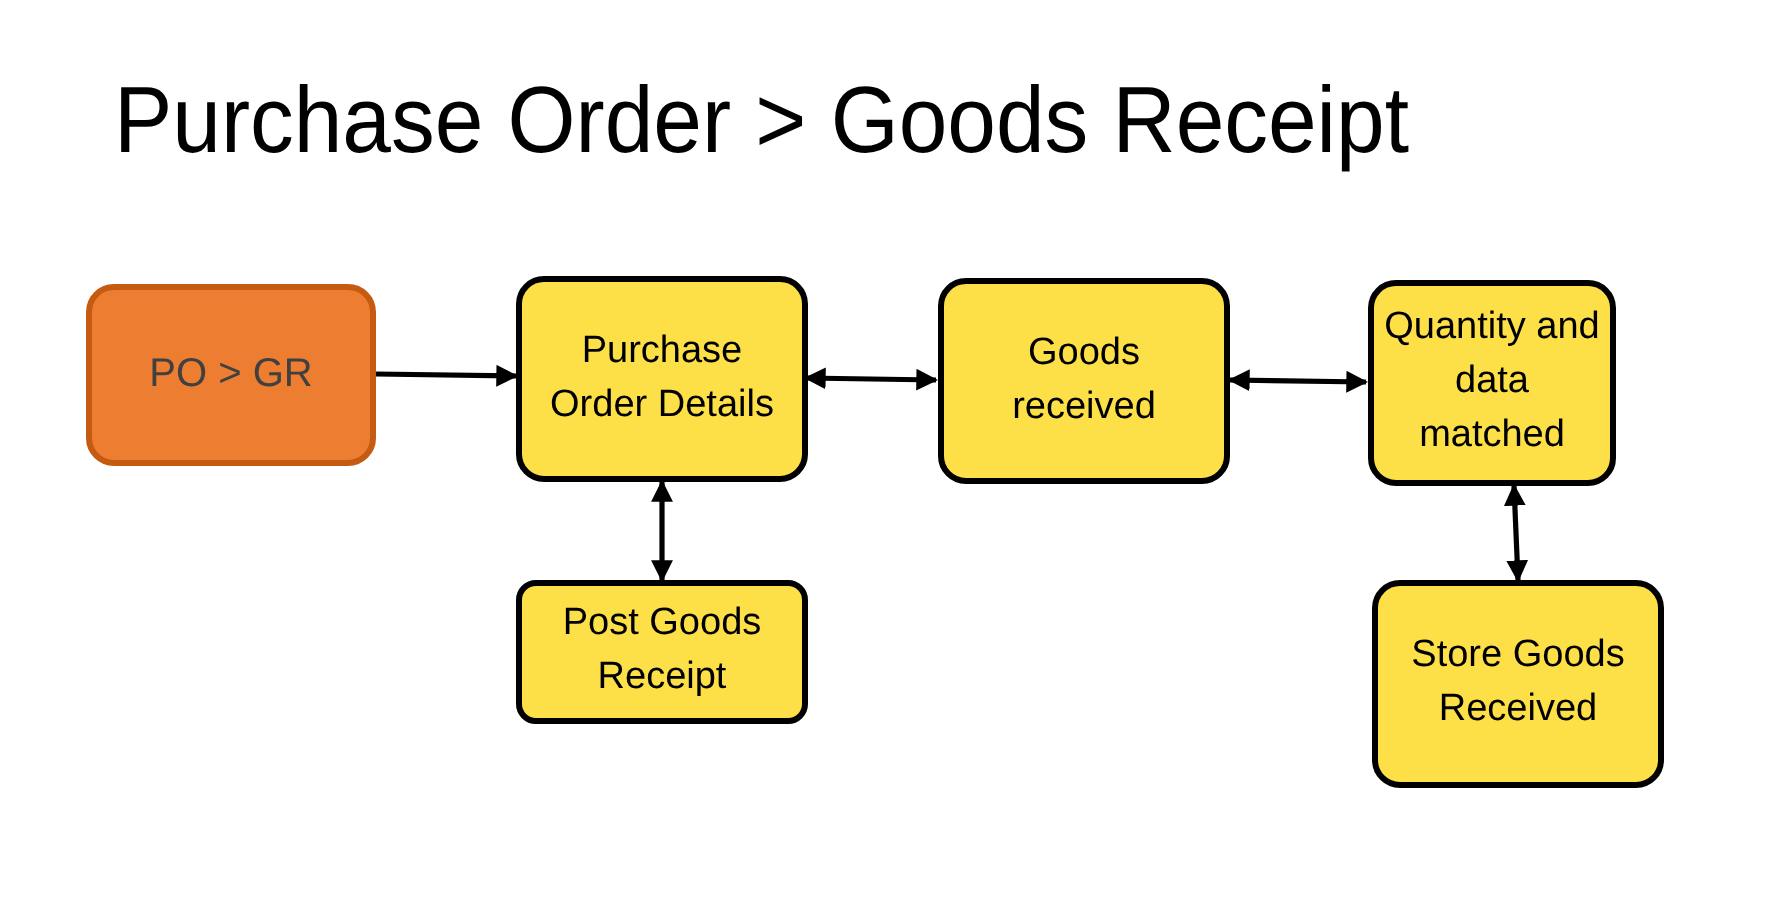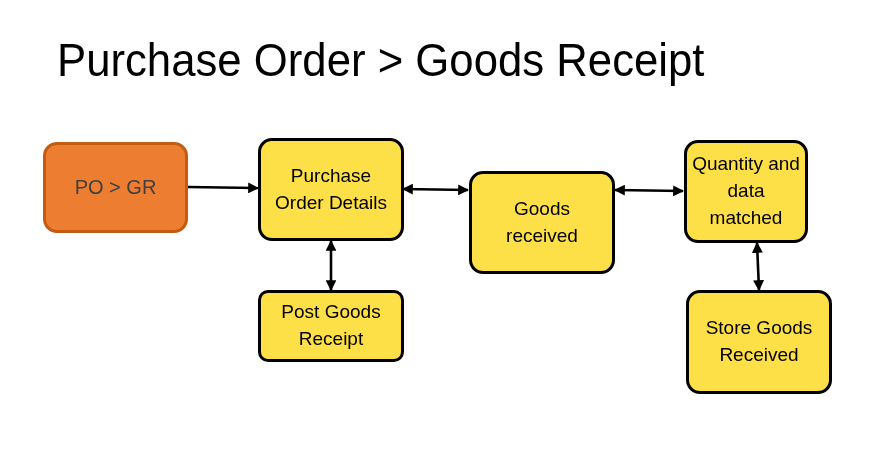--- a/index.html
+++ b/index.html
@@ -82,21 +82,21 @@
 </svg>
 
 <div class="node start" style="left:43px; top:142px; width:145px; height:91px;">
   <span>PO &gt; GR</span>
 </div>
 
 <div class="node" style="left:258px; top:138px; width:146px; height:103px;">
   <span>Purchase Order Details</span>
 </div>
 
-<div class="node" style="left:469px; top:139px; width:146px; height:103px;margin-top:32px;">
+<div class="node" style="left:469px; top:139px; width:146px; height:103px;">
   <span>Goods received</span>
 </div>
 
 <div class="node" style="left:684px; top:140px; width:124px; height:103px;">
   <span>Quantity and data matched</span>
 </div>
 
 <div class="node" style="left:258px; top:290px; width:146px; height:72px;border-radius:10px;">
   <span>Post Goods Receipt</span>
 </div>

